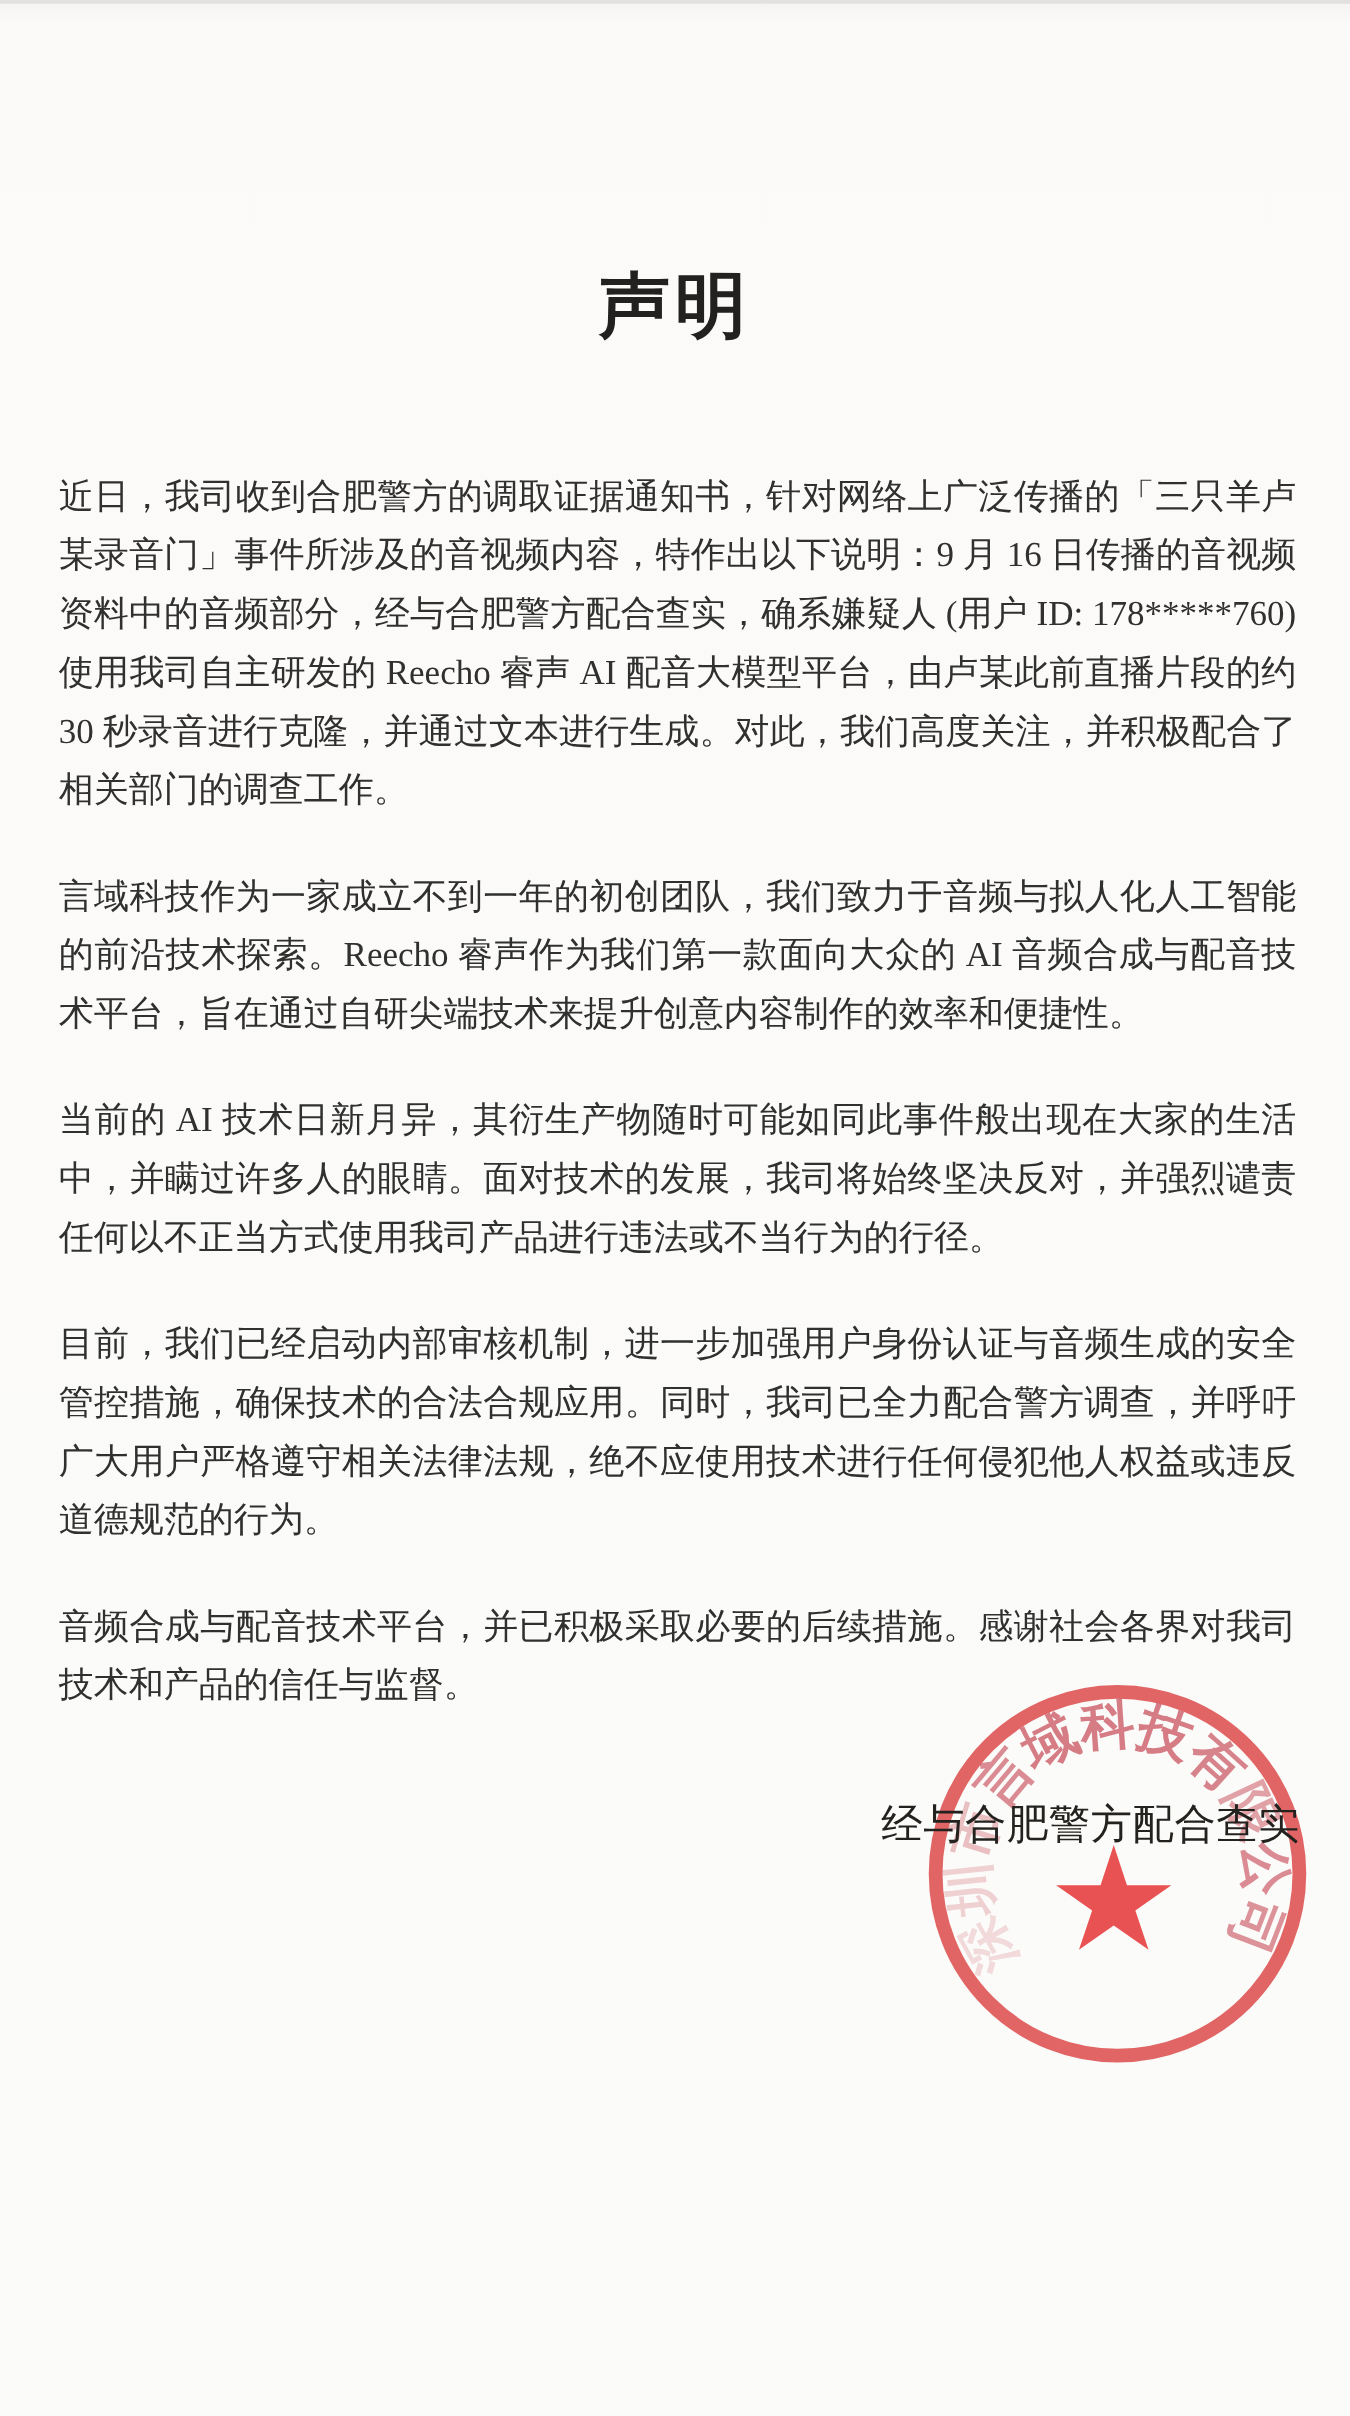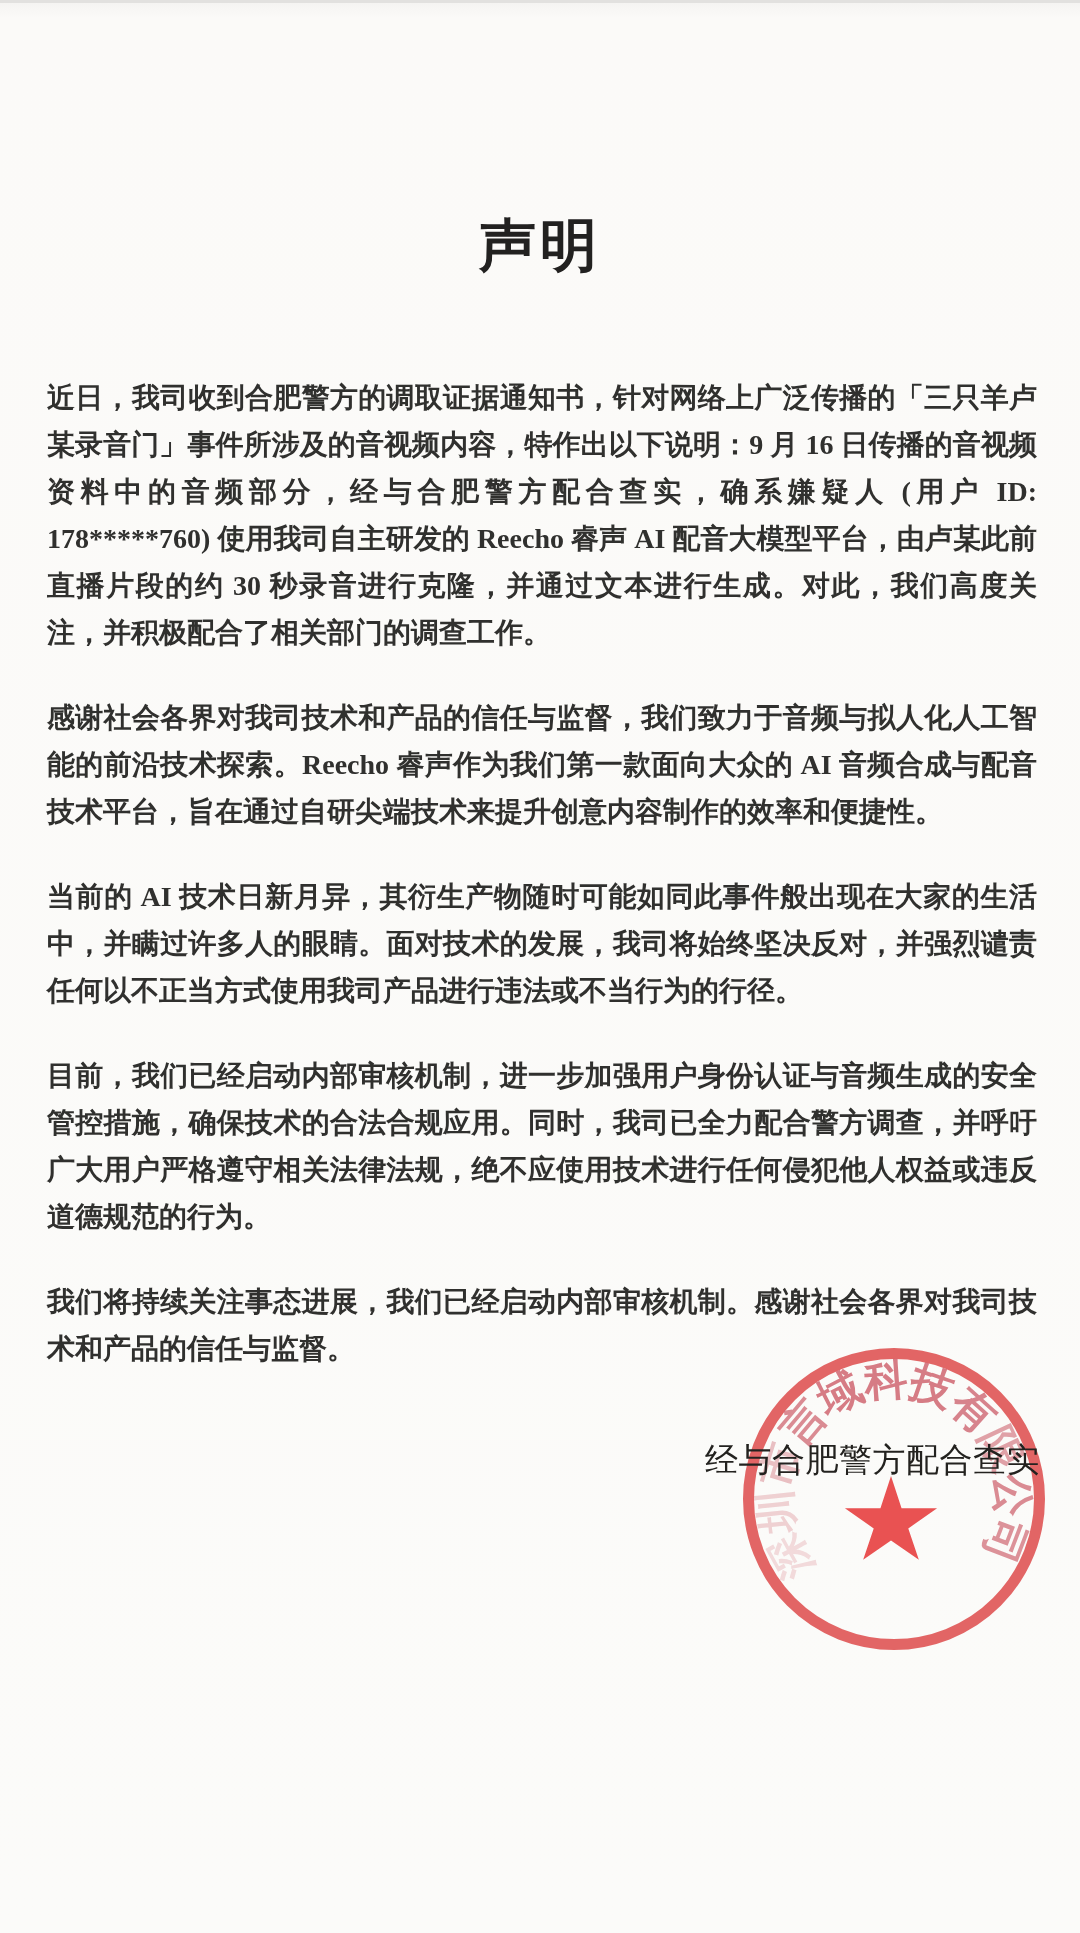--- a/index.html
+++ b/index.html
@@ -29,21 +29,21 @@
     color:#222120;
   }
   .doc-body{
     margin:96px 43px 0 47px;
     font-size:28px;
     line-height:47px;
     text-align:justify;
     text-justify:inter-ideograph;
     color:#30302e;
   }
-  .doc-body p{margin:0 0 38px 0;font-weight:bold;}
+  .doc-body p{margin:0 0 38px 0;}
   .signature{
     position:absolute;
     right:40px;
     top:1440px;
     width:620px;
     text-align:right;
     z-index:3;
     color:#23221f;
   }
   .signature .company{
@@ -91,24 +91,24 @@
 </head>
 <body>
 
 <div class="page">
   <div class="top-edge"></div>
 
   <div class="doc-title">声明</div>
 
   <div class="doc-body">
     <p>近日，我司收到合肥警方的调取证据通知书，针对网络上广泛传播的「三只羊卢某录音门」事件所涉及的音视频内容，特作出以下说明：9 月 16 日传播的音视频资料中的音频部分，经与合肥警方配合查实，确系嫌疑人 (用户 ID: 178*****760) 使用我司自主研发的 Reecho 睿声 AI 配音大模型平台，由卢某此前直播片段的约 30 秒录音进行克隆，并通过文本进行生成。对此，我们高度关注，并积极配合了相关部门的调查工作。</p>
-    <p>感谢社会各界对我司技术和产品的信任与监督，我们致力于音频与拟人化人工智能的前沿技术探索。Reecho 睿声作为我们第一款面向大众的 AI 音频合成与配音技术平台，旨在通过自研尖端技术来提升创意内容制作的效率和便捷性。</p>
+    <p>言域科技作为一家成立不到一年的初创团队，我们致力于音频与拟人化人工智能的前沿技术探索。Reecho 睿声作为我们第一款面向大众的 AI 音频合成与配音技术平台，旨在通过自研尖端技术来提升创意内容制作的效率和便捷性。</p>
     <p>当前的 AI 技术日新月异，其衍生产物随时可能如同此事件般出现在大家的生活中，并瞒过许多人的眼睛。面对技术的发展，我司将始终坚决反对，并强烈谴责任何以不正当方式使用我司产品进行违法或不当行为的行径。</p>
     <p>目前，我们已经启动内部审核机制，进一步加强用户身份认证与音频生成的安全管控措施，确保技术的合法合规应用。同时，我司已全力配合警方调查，并呼吁广大用户严格遵守相关法律法规，绝不应使用技术进行任何侵犯他人权益或违反道德规范的行为。</p>
-    <p>我们将持续关注事态进展，我们已经启动内部审核机制。感谢社会各界对我司技术和产品的信任与监督。</p>
+    <p>音频合成与配音技术平台，并已积极采取必要的后续措施。感谢社会各界对我司技术和产品的信任与监督。</p>
   </div>
 
   <div class="seal">
     <div class="seal-ring"></div>
     <div class="seal-star"></div>
     <div class="seal-arc"></div>
   <span class="seal-arc-char" style="left: 47.7949px; top: 208.208px; opacity: 0.22; color: rgb(207, 102, 113); transform: translate(-50%, -50%) rotate(-119deg);">深</span>
       <span class="seal-arc-char" style="left: 33.6464px; top: 163.334px; opacity: 0.28; color: rgb(207, 102, 113); transform: translate(-50%, -50%) rotate(-96deg);">圳</span>
       <span class="seal-arc-char" style="left: 38.156px; top: 116.5px; opacity: 0.4; color: rgb(207, 102, 113); transform: translate(-50%, -50%) rotate(-73deg);">市</span>
       <span class="seal-arc-char" style="left: 60.6068px; top: 75.1511px; opacity: 0.75; color: rgb(207, 102, 113); transform: translate(-50%, -50%) rotate(-50deg);">言</span>

